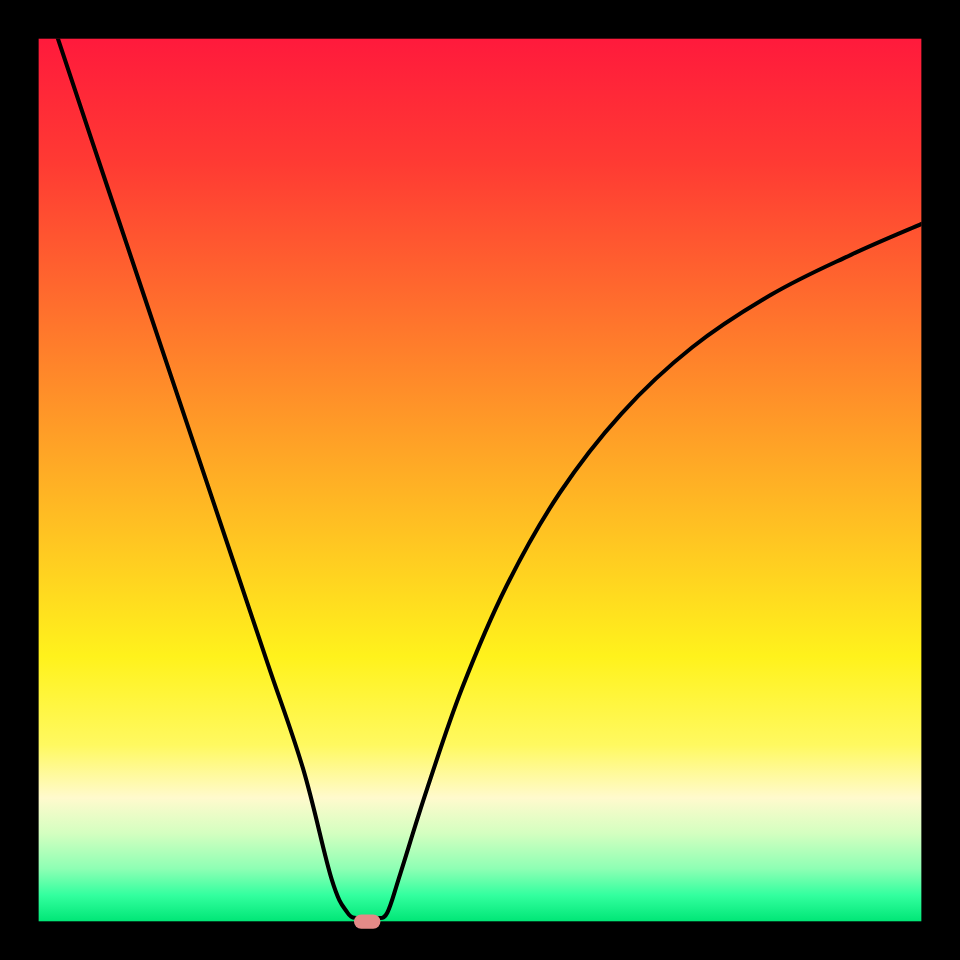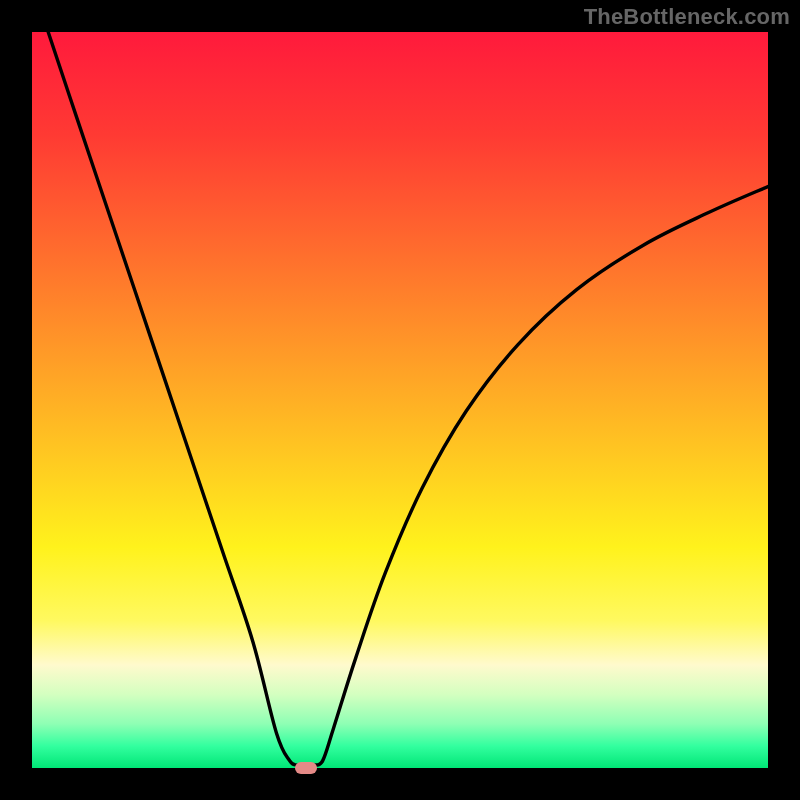--- a/index.html
+++ b/index.html
@@ -46,21 +46,20 @@
     background: #e48a87;
     border-radius: 6px;
     transform: translate(-50%, -50%);
     z-index: 3;
   }
 </style>
 </head>
 <body>
 
 <div class="frame">
-  <div class="attribution">TheBottleneck.com</div>
 
   <div class="plot-wrap">
     <svg class="plot" viewBox="0 0 736 736" preserveAspectRatio="none">
       <defs>
         <linearGradient id="bg-grad" x1="0" y1="0" x2="0" y2="1">
             <stop offset="0.0%" stop-color="#ff1a3c"></stop>
             <stop offset="14.0%" stop-color="#ff3a33"></stop>
             <stop offset="28.0%" stop-color="#ff672e"></stop>
             <stop offset="42.0%" stop-color="#ff9528"></stop>
             <stop offset="56.0%" stop-color="#ffc322"></stop>

